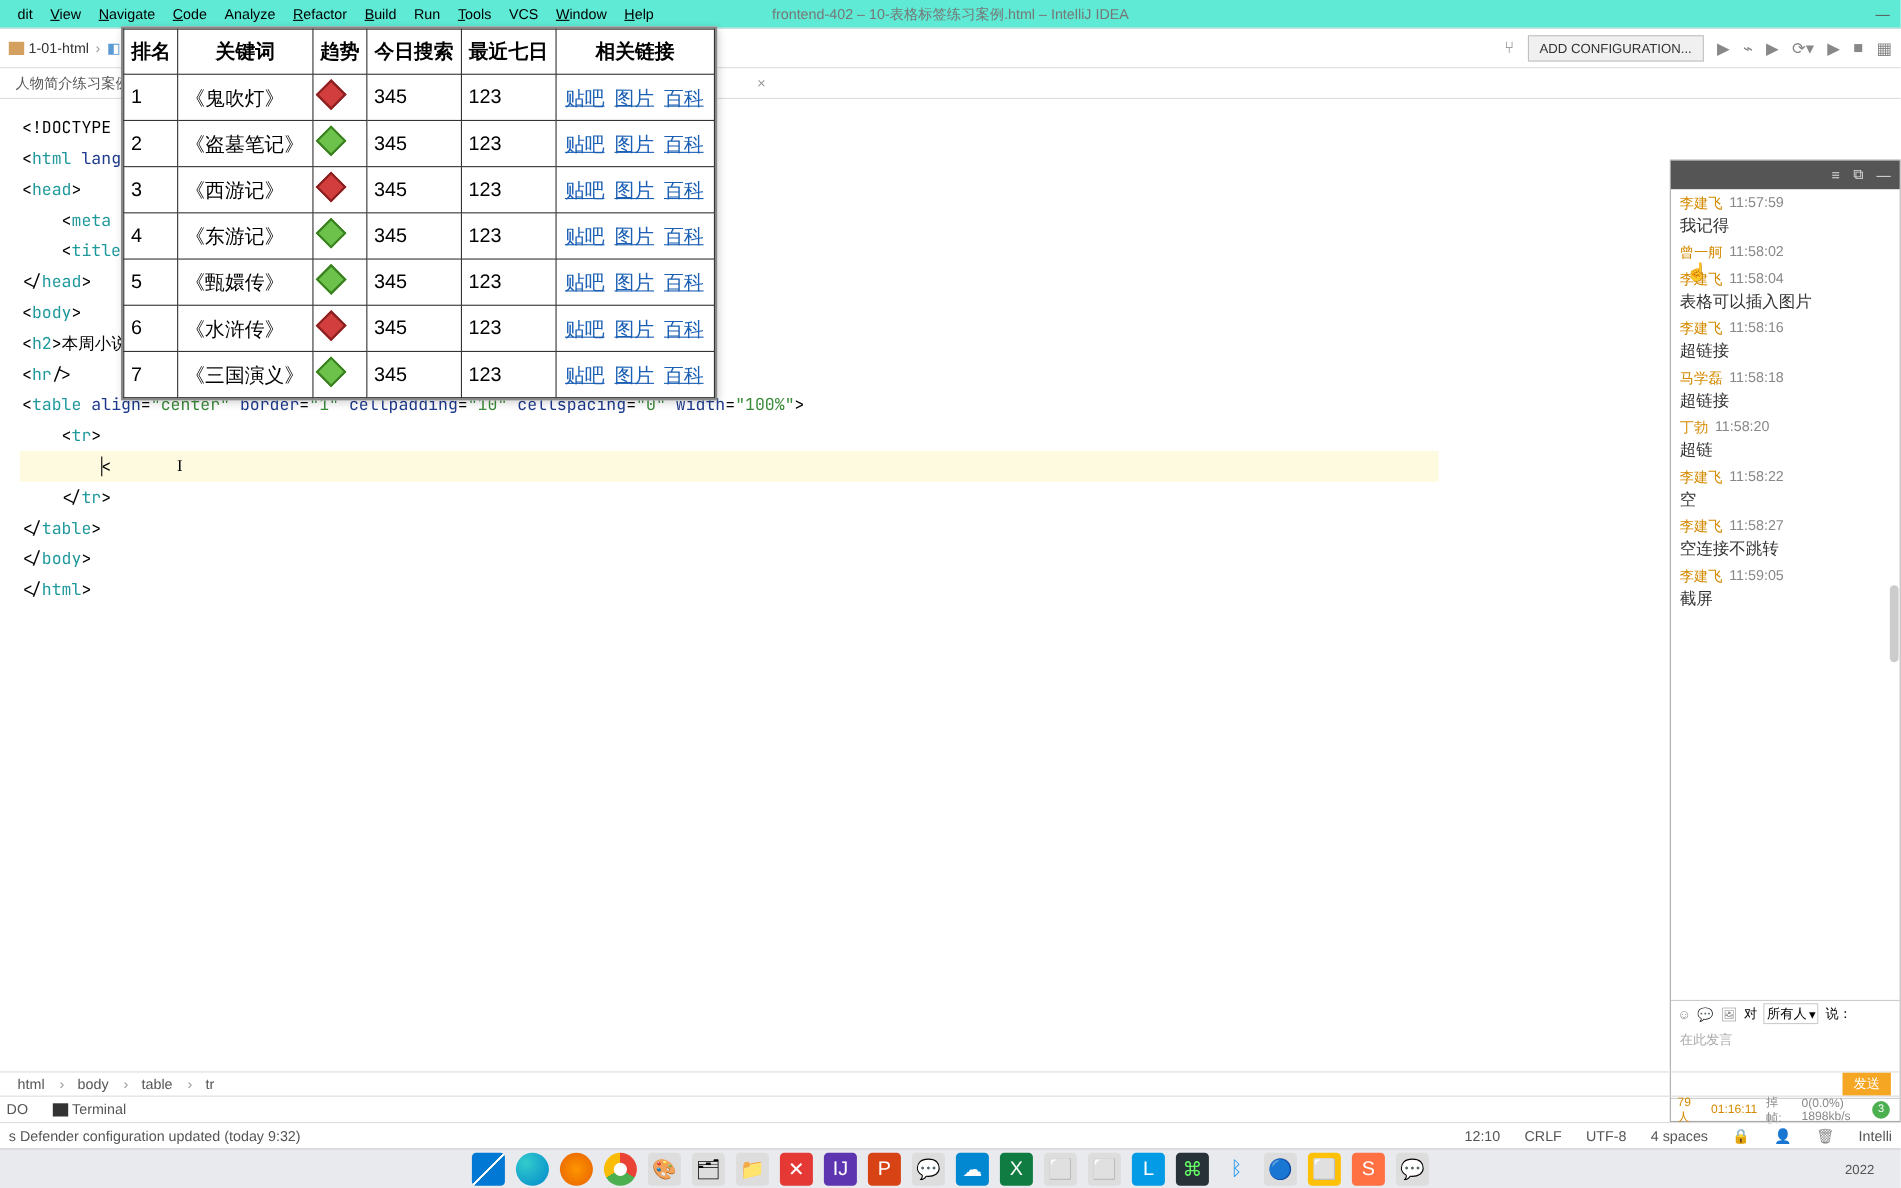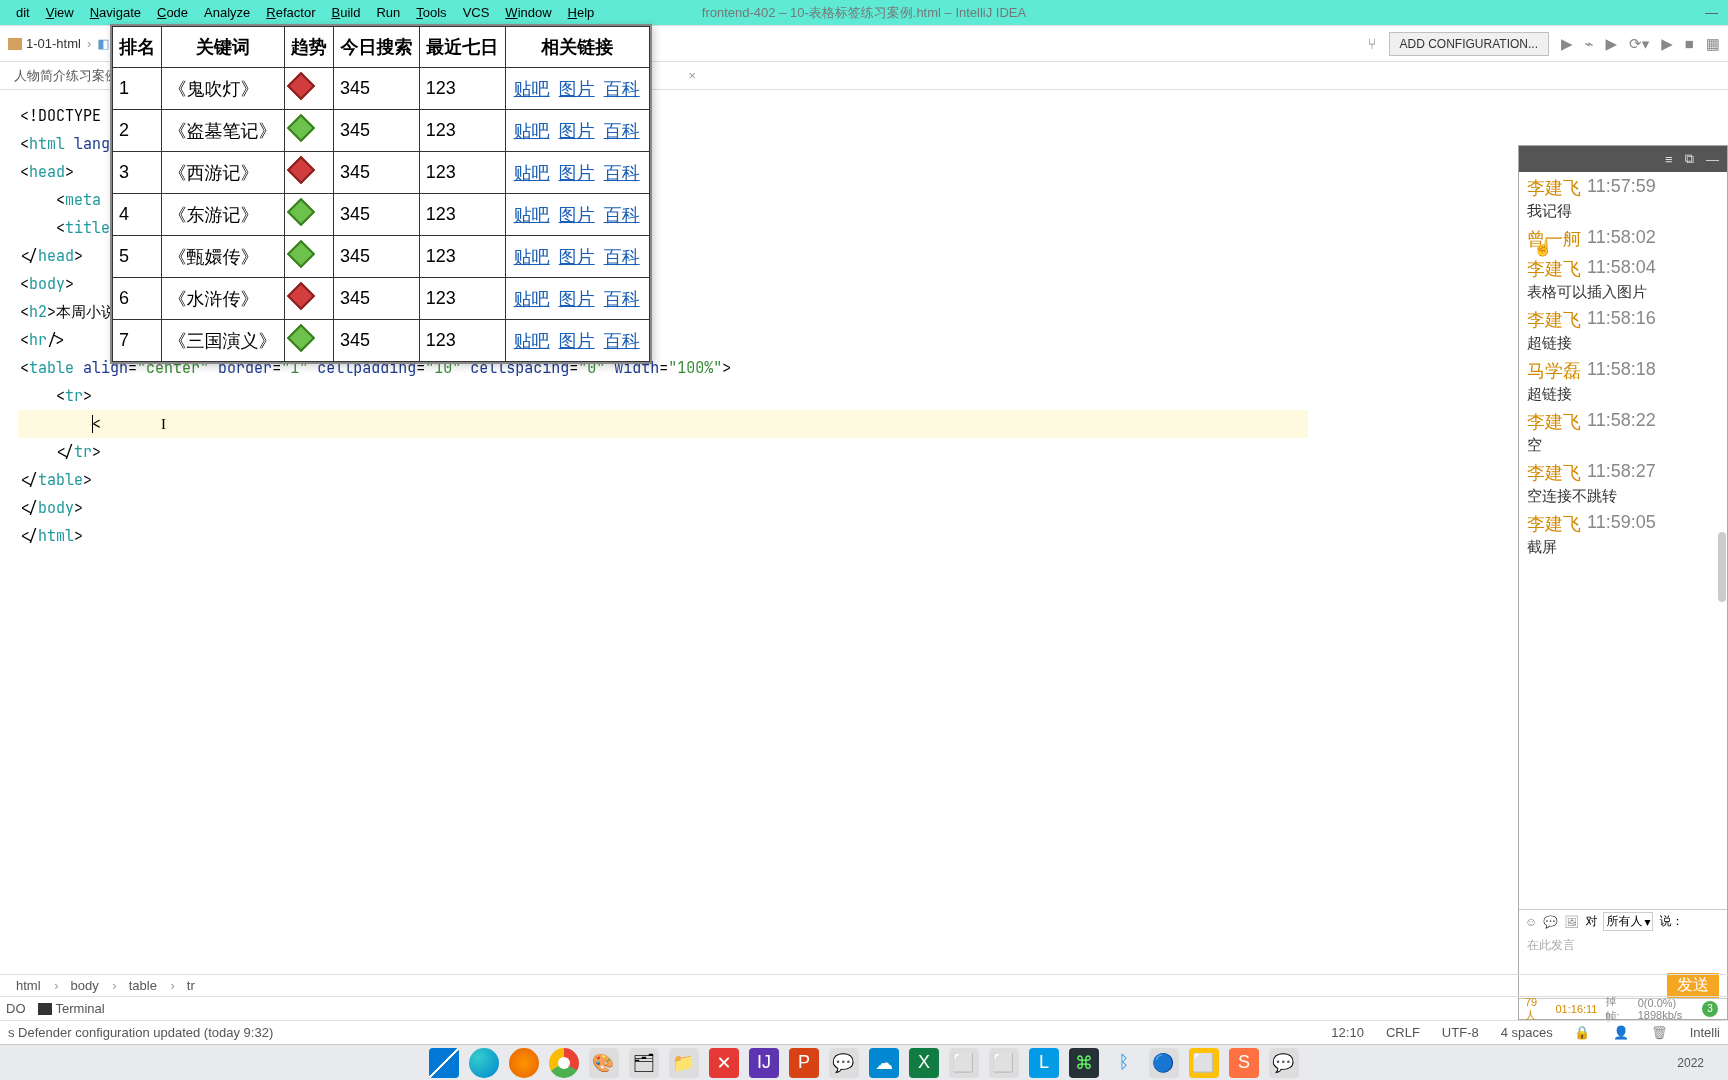--- a/index.html
+++ b/index.html
@@ -49,44 +49,44 @@
     .trend-ico { width: 20px; height: 20px; display: inline-block; transform: rotate(45deg); }
     .trend-red { background: #d23d3d; box-shadow: 0 0 0 2px #8a2020 inset; }
     .trend-green { background: #6cc24a; box-shadow: 0 0 0 2px #3a8020 inset; }
     .prev-link { color: #1a5fb4; text-decoration: underline; cursor: pointer; padding: 0 2px; }
     
     
     .chat-panel { position: absolute; top: 145px; right: 0; width: 210px; bottom: 60px; background: #fff; border: 1px solid #aaa; display: flex; flex-direction: column; }
     .chat-titlebar { height: 26px; background: #555; display: flex; align-items: center; justify-content: flex-end; gap: 12px; padding: 0 8px; color: #ddd; }
     .chat-log { flex: 1; overflow: hidden; padding: 4px 8px; position: relative; }
     .chat-msg { margin-bottom: 6px; }
-    .chat-header { display: flex; gap: 6px; font-size: 18px; }
+    .chat-header { display: flex; gap: 6px; font-size: 13px; }
     .chat-name { color: #d48a00; }
     .chat-time { color: #888; }
     .chat-body { color: #333; font-size: 15px; margin-top: 2px; }
     .chat-scrollbar { position: absolute; right: 1px; top: 360px; width: 8px; height: 70px; background: #ccc; border-radius: 4px; }
     .cursor-hand { position: absolute; left: 14px; top: 66px; font-size: 16px; }
     
     .chat-toolbar { height: 24px; border-top: 1px solid #ccc; display: flex; align-items: center; gap: 6px; padding: 0 6px; font-size: 12px; }
     .chat-toolbar .ic { color: #888; cursor: pointer; }
     .say-select { border: 1px solid #ccc; padding: 0 2px; display: flex; align-items: center; gap: 2px; }
     .chat-input { height: 40px; padding: 4px 8px; color: #aaa; font-size: 12px; }
     .chat-sendbar { height: 26px; display: flex; justify-content: flex-end; align-items: center; padding: 0 8px; border-bottom: 1px solid #ccc; }
-    .btn-send { background: #f5a623; color: #fff; border: none; padding: 2px 10px; font-size: 16px; }
+    .btn-send { background: #f5a623; color: #fff; border: none; padding: 2px 10px; font-size: 12px; }
     .chat-status { height: 20px; display: flex; align-items: center; gap: 8px; padding: 0 6px; font-size: 11px; color: #888; }
     .chat-status .ppl { color: #d48a00; }
     .chat-status .tm { color: #d48a00; }
     
     
     .bottom-crumb { position: absolute; bottom: 84px; left: 0; right: 0; height: 22px; border-top: 1px solid #ddd; display: flex; align-items: center; padding: 0 16px; gap: 12px; color: #555; font-size: 13px; }
     .bottom-crumb span::after { content: " ›"; color: #999; margin-left: 10px; }
     .bottom-crumb span:last-child::after { content: ""; }
     
     
-    .bottom-tools { position: absolute; bottom: 60px; left: 0; right: 0; height: 24px; border-top: 1px solid #ddd; display: flex; align-items: center; padding: 0 6px; gap: 12px; }
+    .bottom-tools { position: absolute; bottom: 60px; left: 0; right: 0; height: 24px; border-top: 1px solid #ddd; display: flex; align-items: center; padding: 0 6px; gap: 22px; }
     .bottom-tools .tab-item { display: flex; align-items: center; gap: 4px; color: #555; }
     .terminal-ico { width: 14px; height: 12px; background: #333; display: inline-block; }
     .circle-badge { width: 16px; height: 16px; border-radius: 50%; background: #4caf50; color: #fff; font-size: 10px; display: flex; align-items: center; justify-content: center; margin-left: auto; margin-right: 4px; }
     
     
     .statusbar { position: absolute; bottom: 36px; left: 0; right: 0; height: 24px; border-top: 1px solid #ddd; display: flex; align-items: center; padding: 0 8px; color: #555; gap: 12px; }
     .status-left { flex: 1; }
     .status-right { display: flex; gap: 22px; align-items: center; }
     .status-right .ic { color: #888; }
     
@@ -285,20 +285,27 @@
           <span class="chat-time">11:58:16</span>
         </div>
         <div class="chat-body">超链接</div>
       </div>
       <div class="chat-msg">
         <div class="chat-header">
           <span class="chat-name">马学磊</span>
           <span class="chat-time">11:58:18</span>
         </div>
         <div class="chat-body">超链接</div>
+      </div>
+      <div class="chat-msg">
+        <div class="chat-header">
+          <span class="chat-name">丁勃</span>
+          <span class="chat-time">11:58:20</span>
+        </div>
+        <div class="chat-body">超链</div>
       </div>
       <div class="chat-msg">
         <div class="chat-header">
           <span class="chat-name">李建飞</span>
           <span class="chat-time">11:58:22</span>
         </div>
         <div class="chat-body">空</div>
       </div>
       <div class="chat-msg">
         <div class="chat-header">

